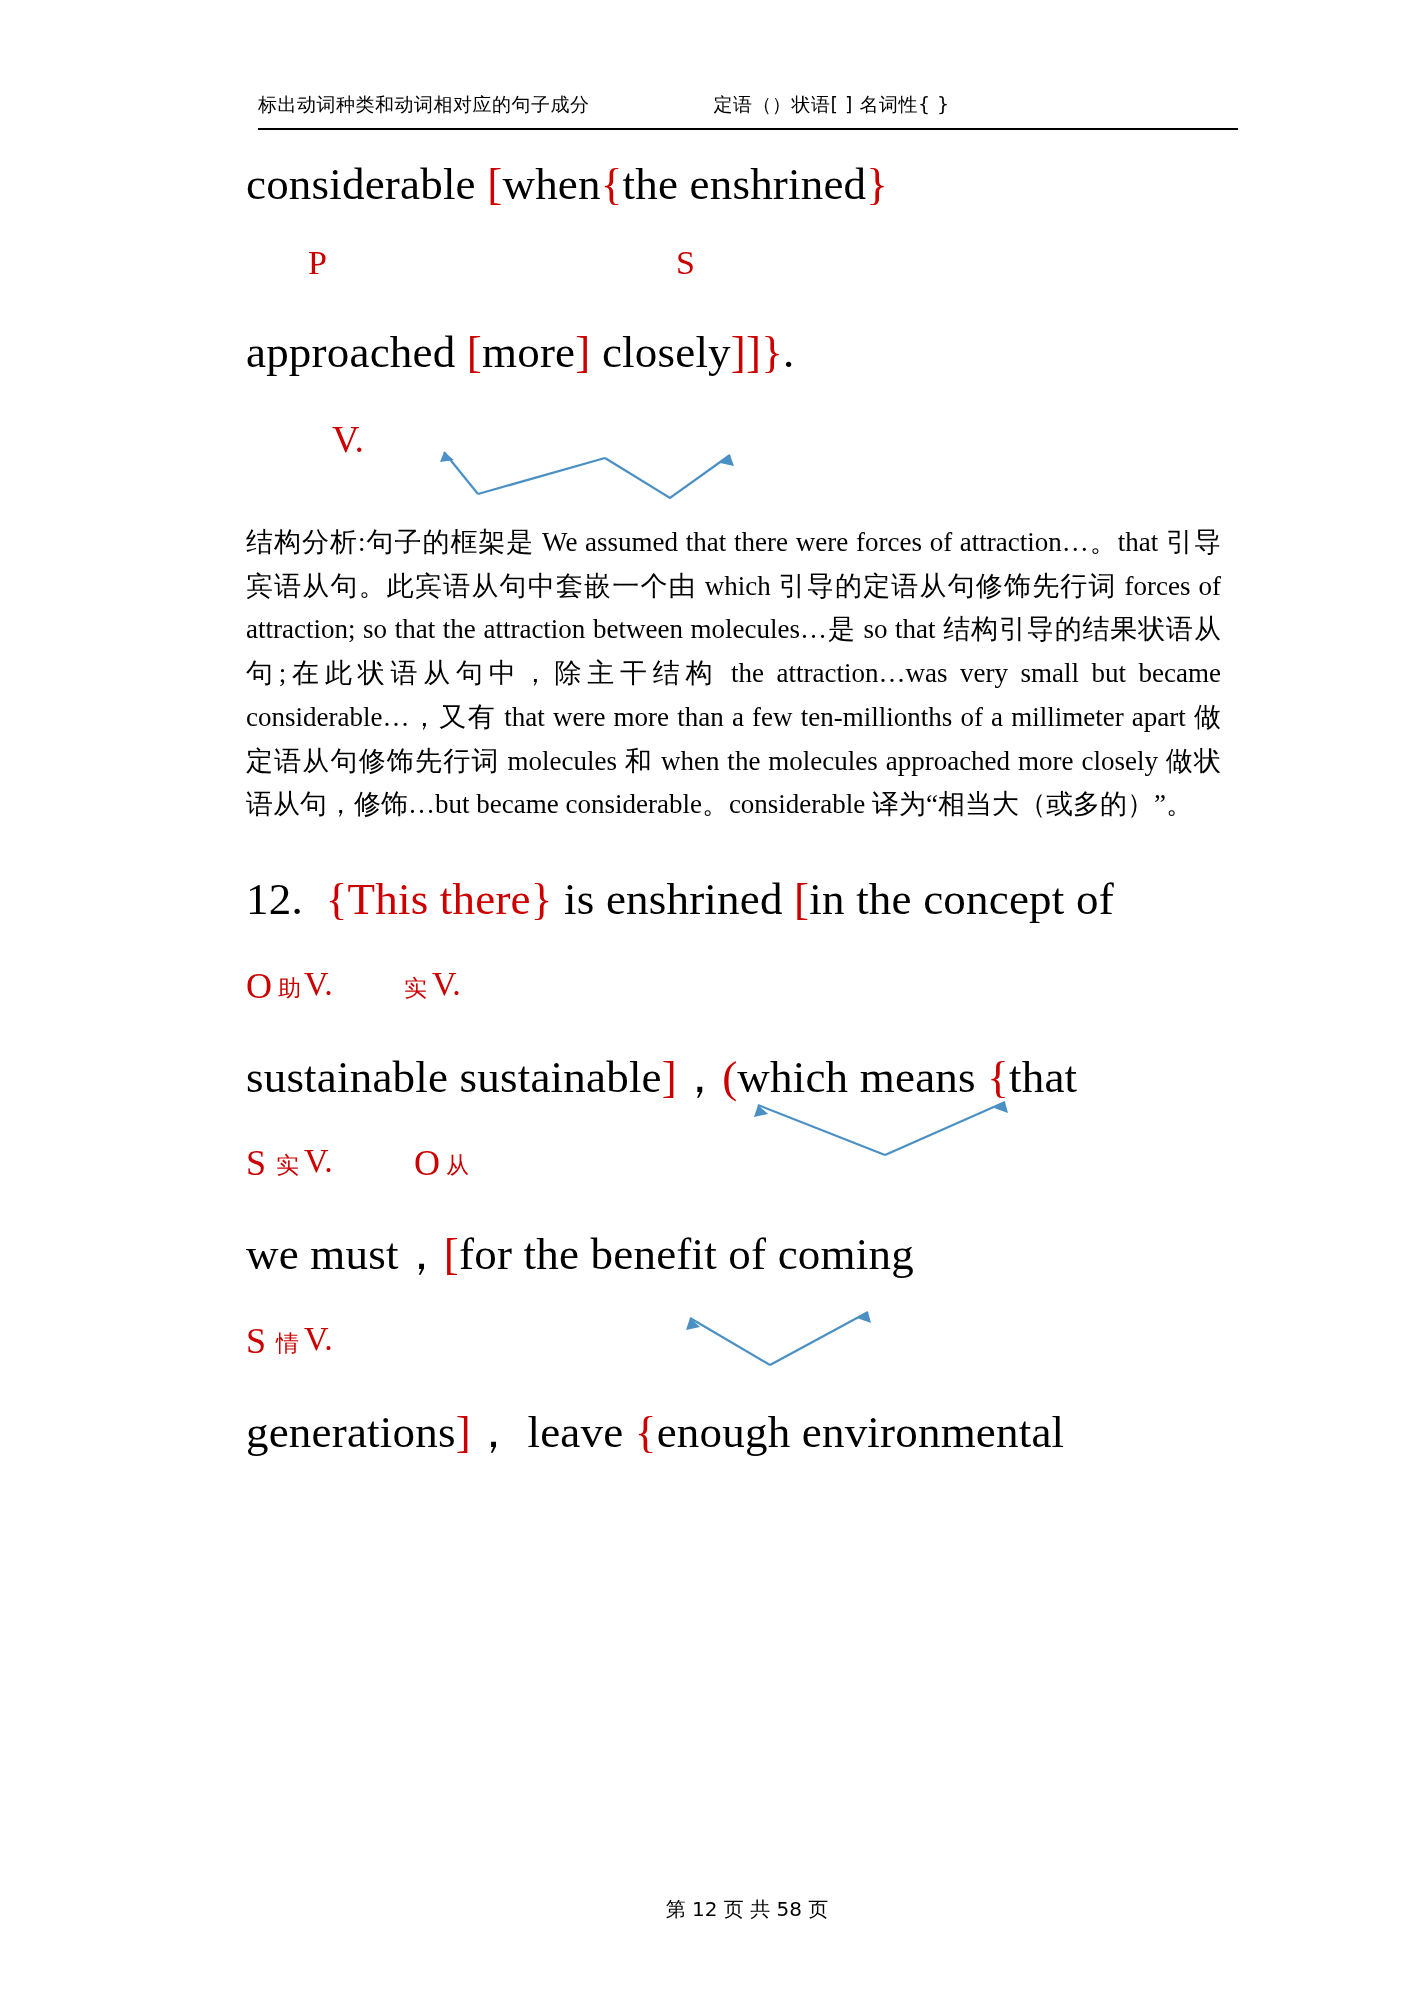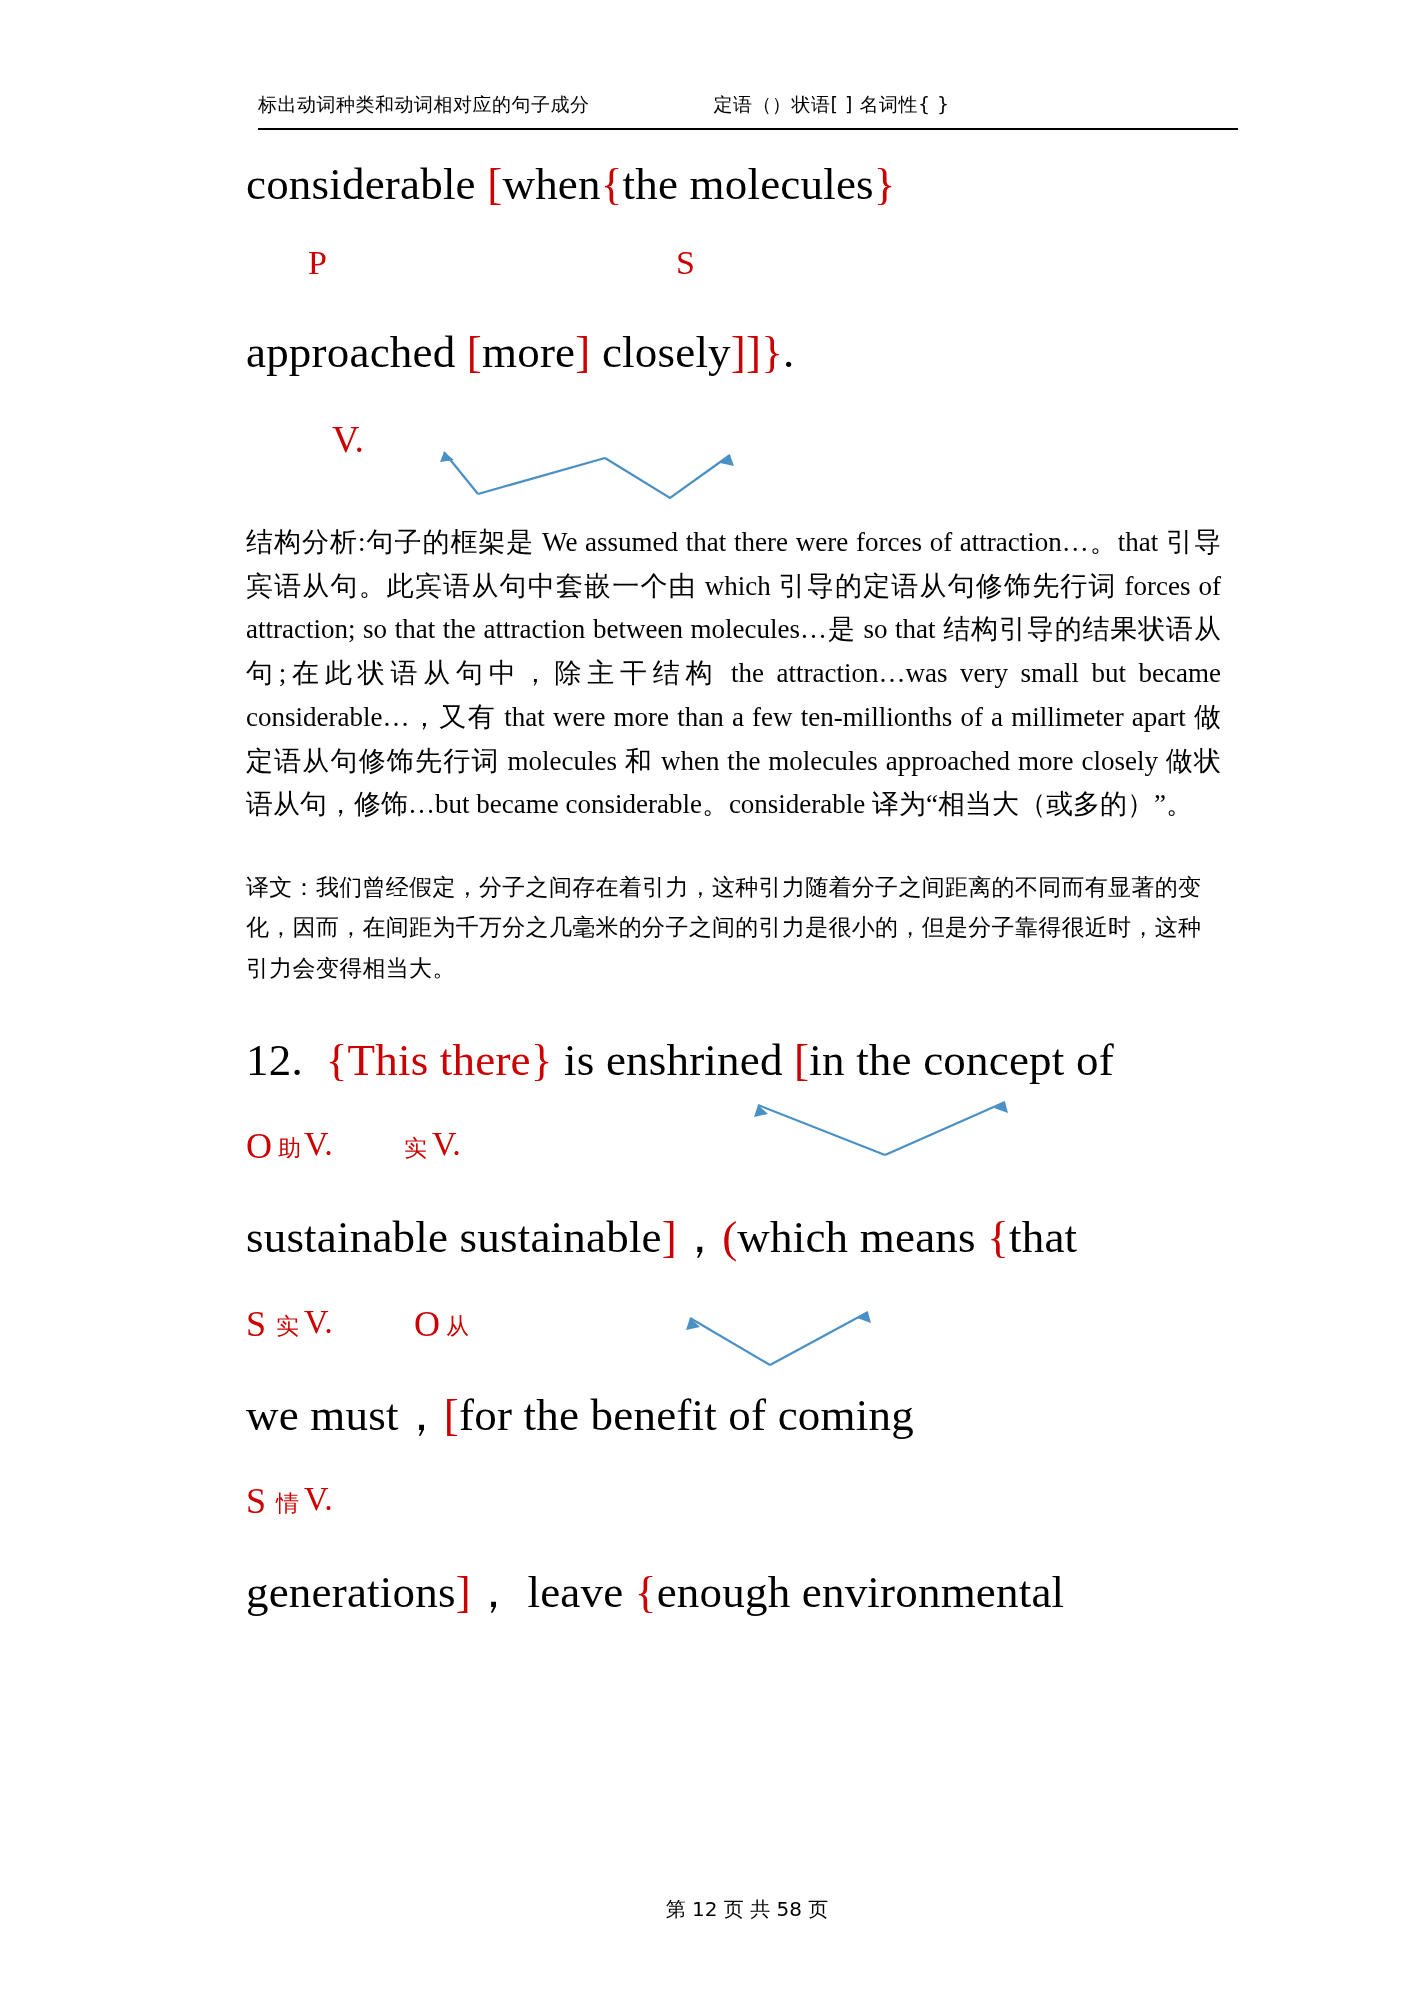--- a/index.html
+++ b/index.html
@@ -129,39 +129,38 @@
 
   <div class="header">
     <div class="header-left">标出动词种类和动词相对应的句子成分</div>
     <div class="header-right">定语（）状语[ ] 名词性{ }</div>
   </div>
   <div class="header-rule"></div>
 
   <div class="content">
 
     <div class="line-big" style="margin-top:0;">
-      <span>considerable </span><span class="red">[</span><span>when</span><span class="red">{</span><span>the molecules</span><span class="red">}</span>
+      <span>considerable </span><span class="red">[</span><span>when</span><span class="red">{</span><span>the enshrined</span><span class="red">}</span>
     </div>
 
     <div class="tagrow" style="margin-top:34px;">
       <span style="left:62px;">P</span>
       <span style="left:430px;">S</span>
     </div>
 
     <div class="line-big" style="margin-top:30px;">
       <span>approached </span><span class="red">[</span><span>more</span><span class="red">]</span><span> closely</span><span class="red">]]</span><span class="red">}</span><span>.</span>
     </div>
 
     <div class="tagrow" style="margin-top:40px; height:60px;">
       <span style="left:86px; font-size:38px;">V.</span>
     </div>
 
     <p class="para" style="margin-top:44px;">结构分析:句子的框架是 We assumed that there were forces of attraction…。that 引导宾语从句。此宾语从句中套嵌一个由 which 引导的定语从句修饰先行词 forces of attraction; so that the attraction between molecules…是 so that 结构引导的结果状语从句;在此状语从句中，除主干结构 the attraction…was very small but became considerable…，又有 that were more than a few ten-millionths of a millimeter apart 做定语从句修饰先行词 molecules 和 when the molecules approached more closely 做状语从句，修饰…but became considerable。considerable 译为“相当大（或多的）”。</p>
 
-    <p class="para2" style="margin-top:40px;">译文：我们曾经假定，分子之间存在着引力，这种引力随着分子之间距离的不同而有显著的变化，因而，在间距为千万分之几毫米的分子之间的引力是很小的，但是分子靠得很近时，这种引力会变得相当大。</p>
 
     <div class="line-big" style="margin-top:48px;">
       <span>12.</span>&nbsp; <span class="red">{</span><span class="red">This there</span><span class="red">}</span><span> is enshrined </span><span class="red">[</span><span>in the concept of</span>
     </div>
 
     <div class="tagrow" style="margin-top:40px; height:56px;">
       <span style="left:0px; font-size:36px;">O</span>
       <span style="left:32px; top:8px;" class="zh-small">助</span>
       <span style="left:58px; font-size:34px;">V.</span>
       <span style="left:158px; top:8px;" class="zh-small">实</span>

